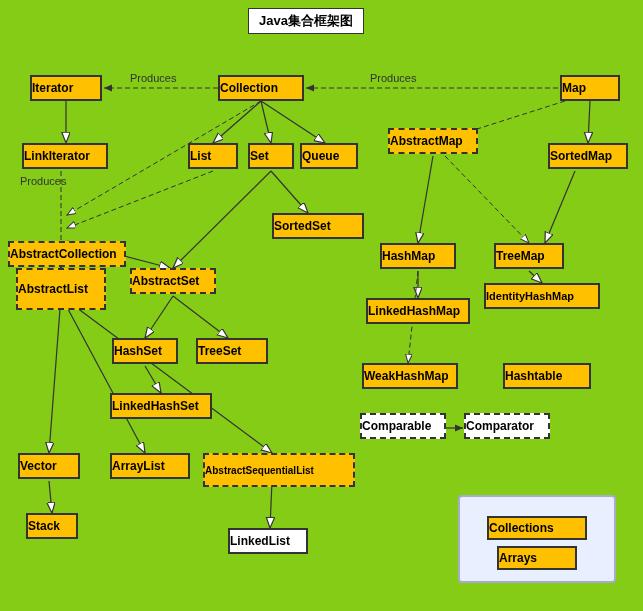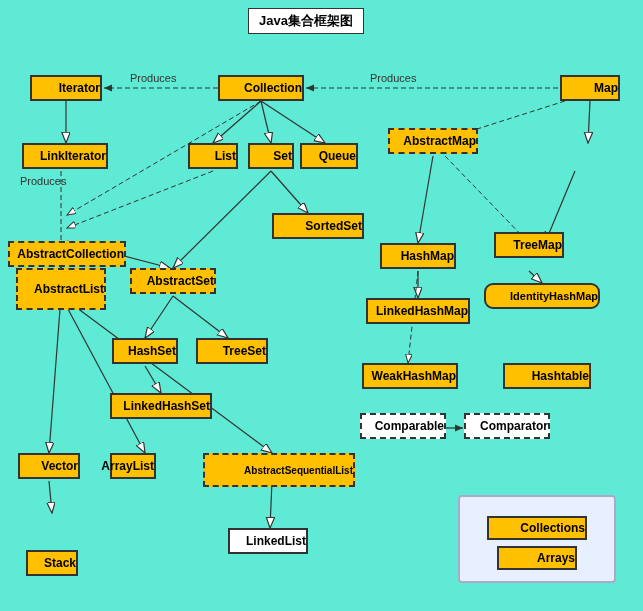--- a/index.html
+++ b/index.html
@@ -9,27 +9,27 @@
       font-size: 12px;
       width: 643px;
       height: 611px;
       overflow: hidden;
       position: relative;
     }
     .diagram-container {
       position: relative;
       width: 643px;
       height: 611px;
-      background: #5eead4;
+      background: #84cc16;
     }
     .node {
       position: absolute;
       display: flex;
       align-items: center;
-      justify-content: flex-end;
+      justify-content: flex-start;
       text-align: center;
       font-size: 12px;
       font-weight: bold;
     }
     .node-solid {
       background: #FFC000;
       border: 2px solid #333;
     }
     .node-dashed {
       background: #FFC000;
@@ -219,20 +219,23 @@
   </div>
 
   <div class="node node-solid" style="left:300px; top:143px; width:58px; height:26px;">
     <span>Queue</span>
   </div>
 
   <div class="node node-dashed" style="left:388px; top:128px; width:90px; height:26px;">
     <span>AbstractMap</span>
   </div>
 
+  <div class="node node-solid" style="left:548px; top:143px; width:80px; height:26px;">
+    <span>SortedMap</span>
+  </div>
 
   <div class="node node-dashed" style="left:8px; top:213px; width:118px; height:26px;margin-top:28px;">
     <span>AbstractCollection</span>
   </div>
 
   <div class="node node-dashed" style="left:16px; top:268px; width:90px; height:42px;">
     <span>AbstractList</span>
   </div>
 
   <div class="node node-dashed" style="left:130px; top:268px; width:86px; height:26px;">
@@ -240,25 +243,25 @@
   </div>
 
   <div class="node node-solid" style="left:272px; top:213px; width:92px; height:26px;">
     <span>SortedSet</span>
   </div>
 
   <div class="node node-solid" style="left:380px; top:243px; width:76px; height:26px;">
     <span>HashMap</span>
   </div>
 
-  <div class="node node-solid" style="left:494px; top:232px; width:70px; height:26px;">
+  <div class="node node-solid" style="left:494px; top:243px; width:70px; height:26px;">
     <span>TreeMap</span>
   </div>
 
-  <div class="node node-solid" style="left:484px; top:283px; width:116px; height:26px; font-size:11px;border-radius:9px;">
+  <div class="node node-solid" style="left:484px; top:283px; width:116px; height:26px; font-size:11px;">
     <span>IdentityHashMap</span>
   </div>
 
   <div class="node node-solid" style="left:366px; top:298px; width:104px; height:26px;">
     <span>LinkedHashMap</span>
   </div>
 
   <div class="node node-solid" style="left:112px; top:338px; width:66px; height:26px;">
     <span>HashSet</span>
   </div>
@@ -284,29 +287,29 @@
   </div>
 
   <div class="node node-dashed-white" style="left:464px; top:413px; width:86px; height:26px;">
     <span>Comparator</span>
   </div>
 
   <div class="node node-solid" style="left:18px; top:453px; width:62px; height:26px;">
     <span>Vector</span>
   </div>
 
-  <div class="node node-solid" style="left:110px; top:453px; width:46px; height:26px;">
+  <div class="node node-solid" style="left:110px; top:453px; width:80px; height:26px;">
     <span>ArrayList</span>
   </div>
 
   <div class="node node-dashed" style="left:203px; top:453px; width:152px; height:34px; font-size:10px;">
     <span>AbstractSequentialList</span>
   </div>
 
-  <div class="node node-solid" style="left:26px; top:513px; width:52px; height:26px;margin-top:37px;">
+  <div class="node node-solid" style="left:26px; top:513px; width:52px; height:26px;">
     <span>Stack</span>
   </div>
 
   <div class="node node-white" style="left:228px; top:528px; width:80px; height:26px;">
     <span>LinkedList</span>
   </div>
 
   <div class="legend-box" style="left:458px; top:495px; width:158px; height:88px;">
     <div class="node node-solid" style="position:relative; left:0; top:0; width:100px; height:24px; margin: 4px auto 6px auto;">
       <span>Collections</span>

